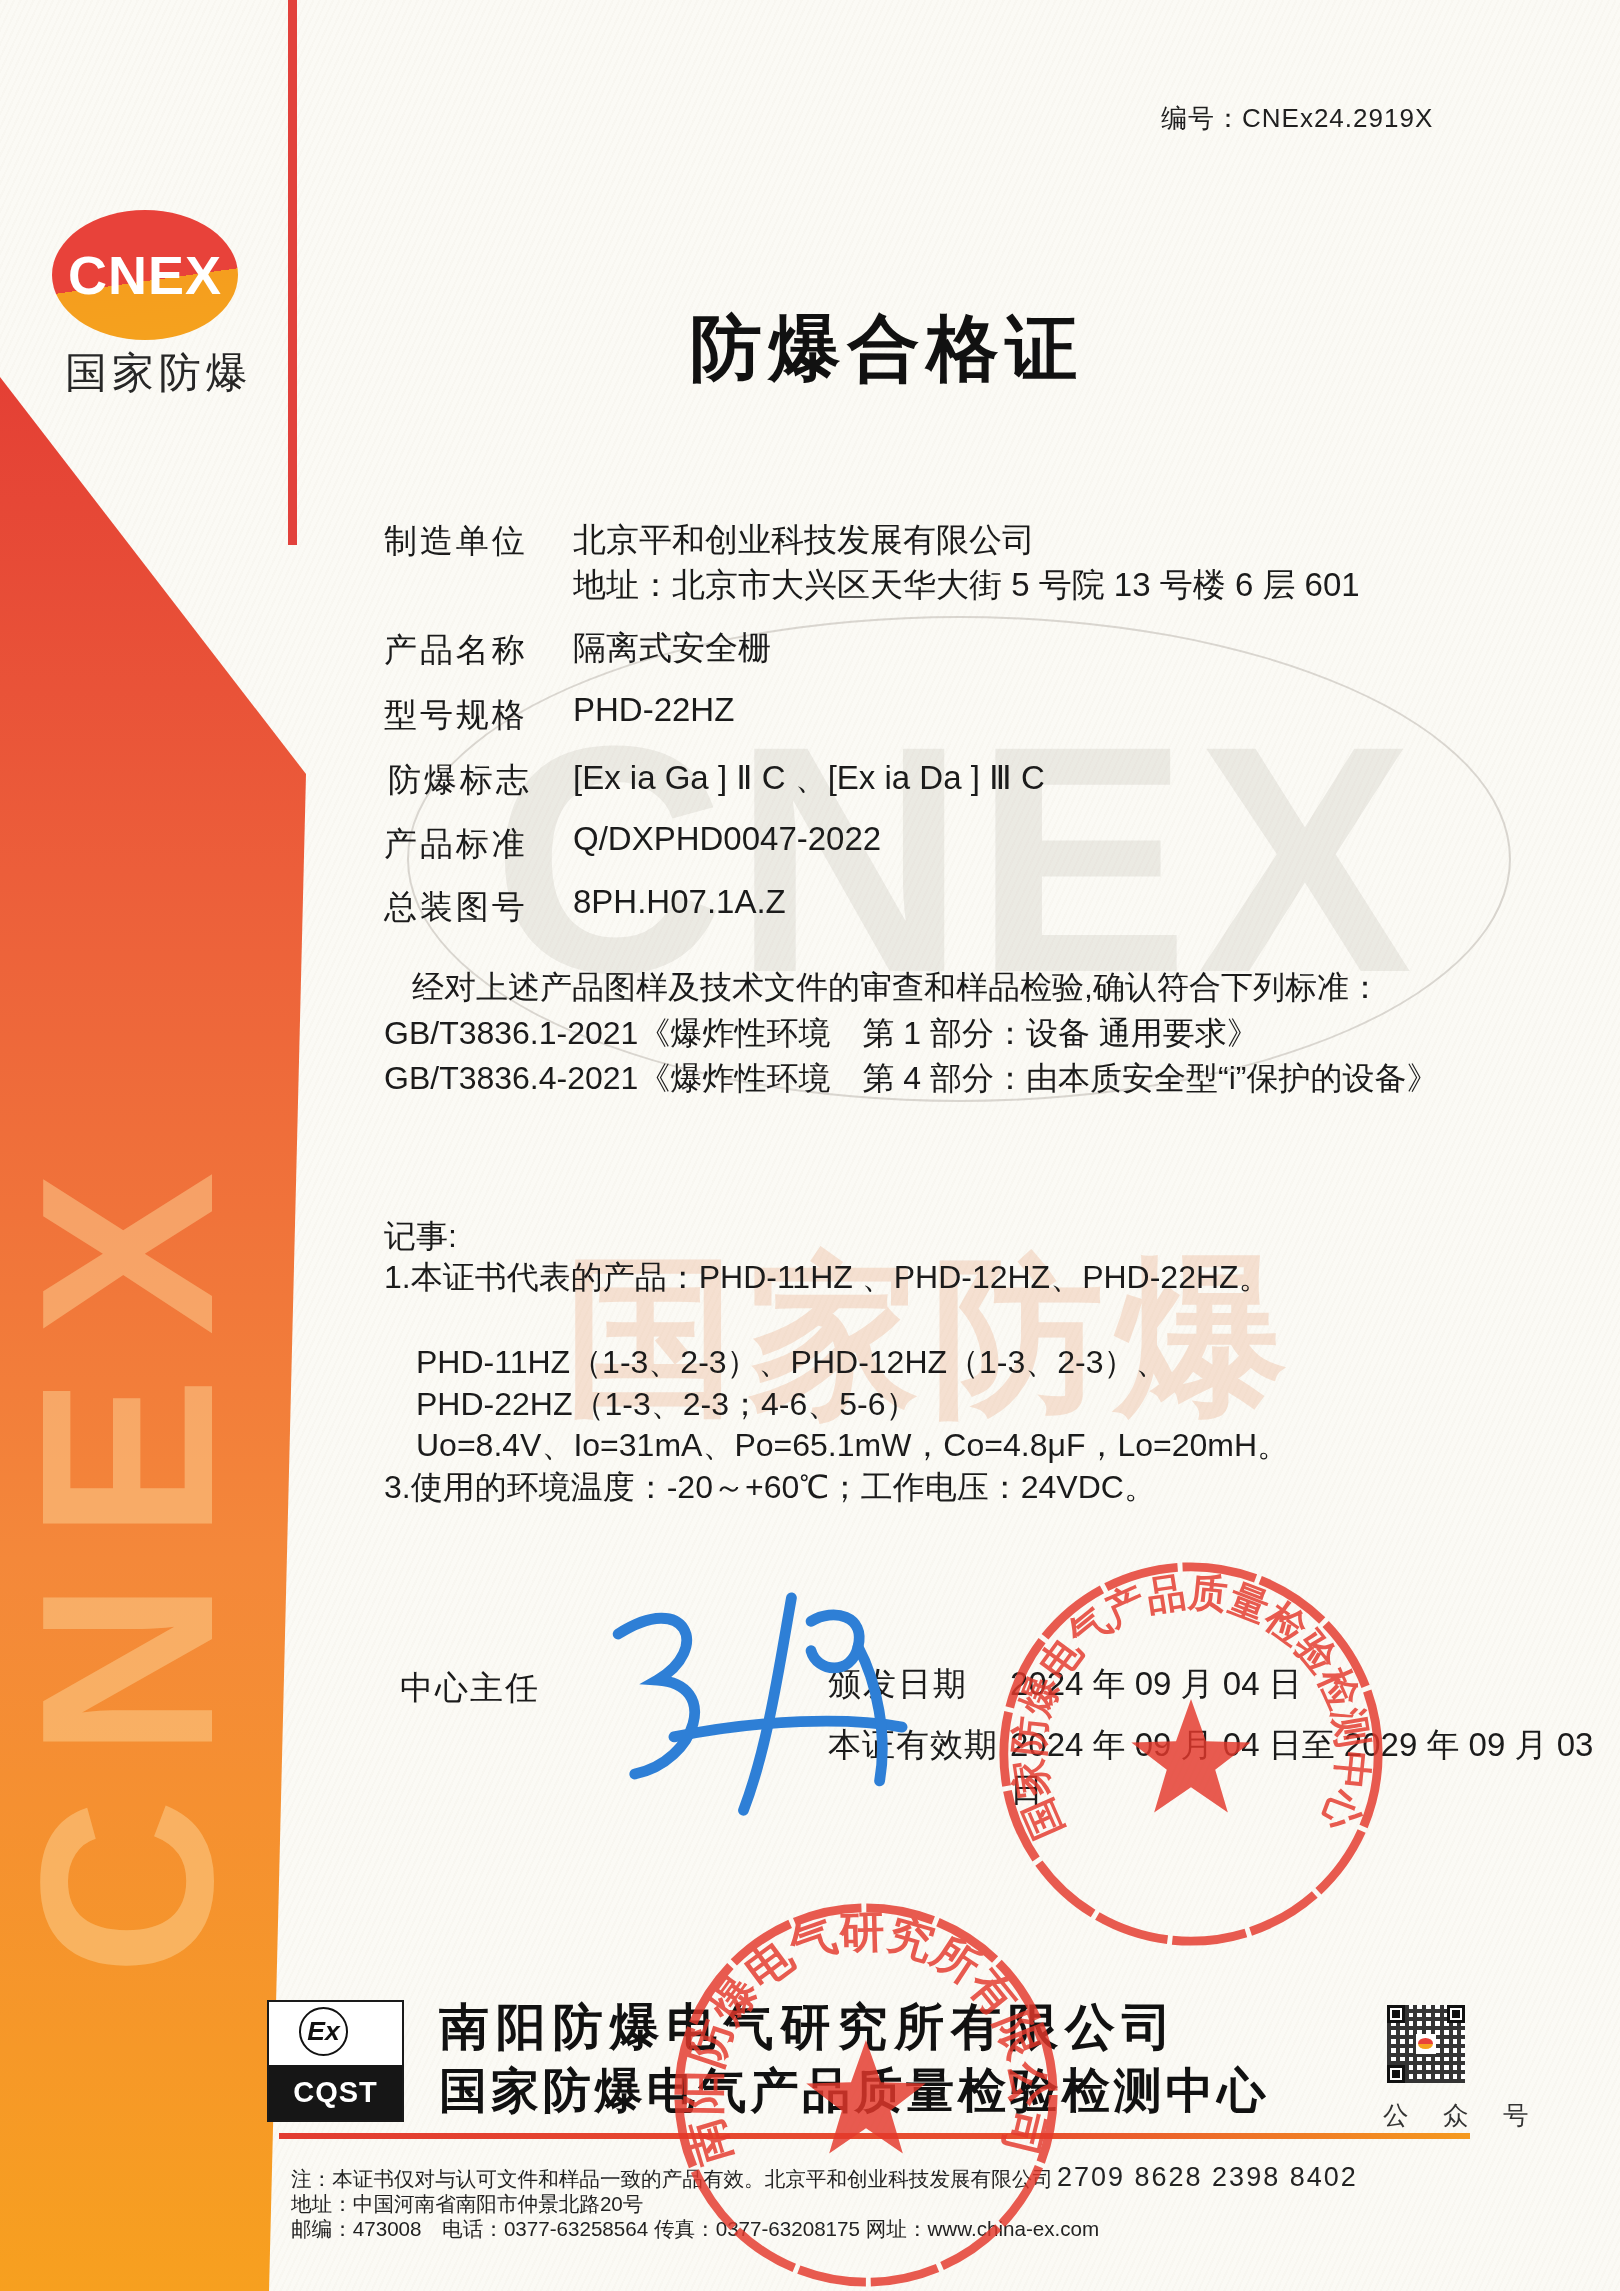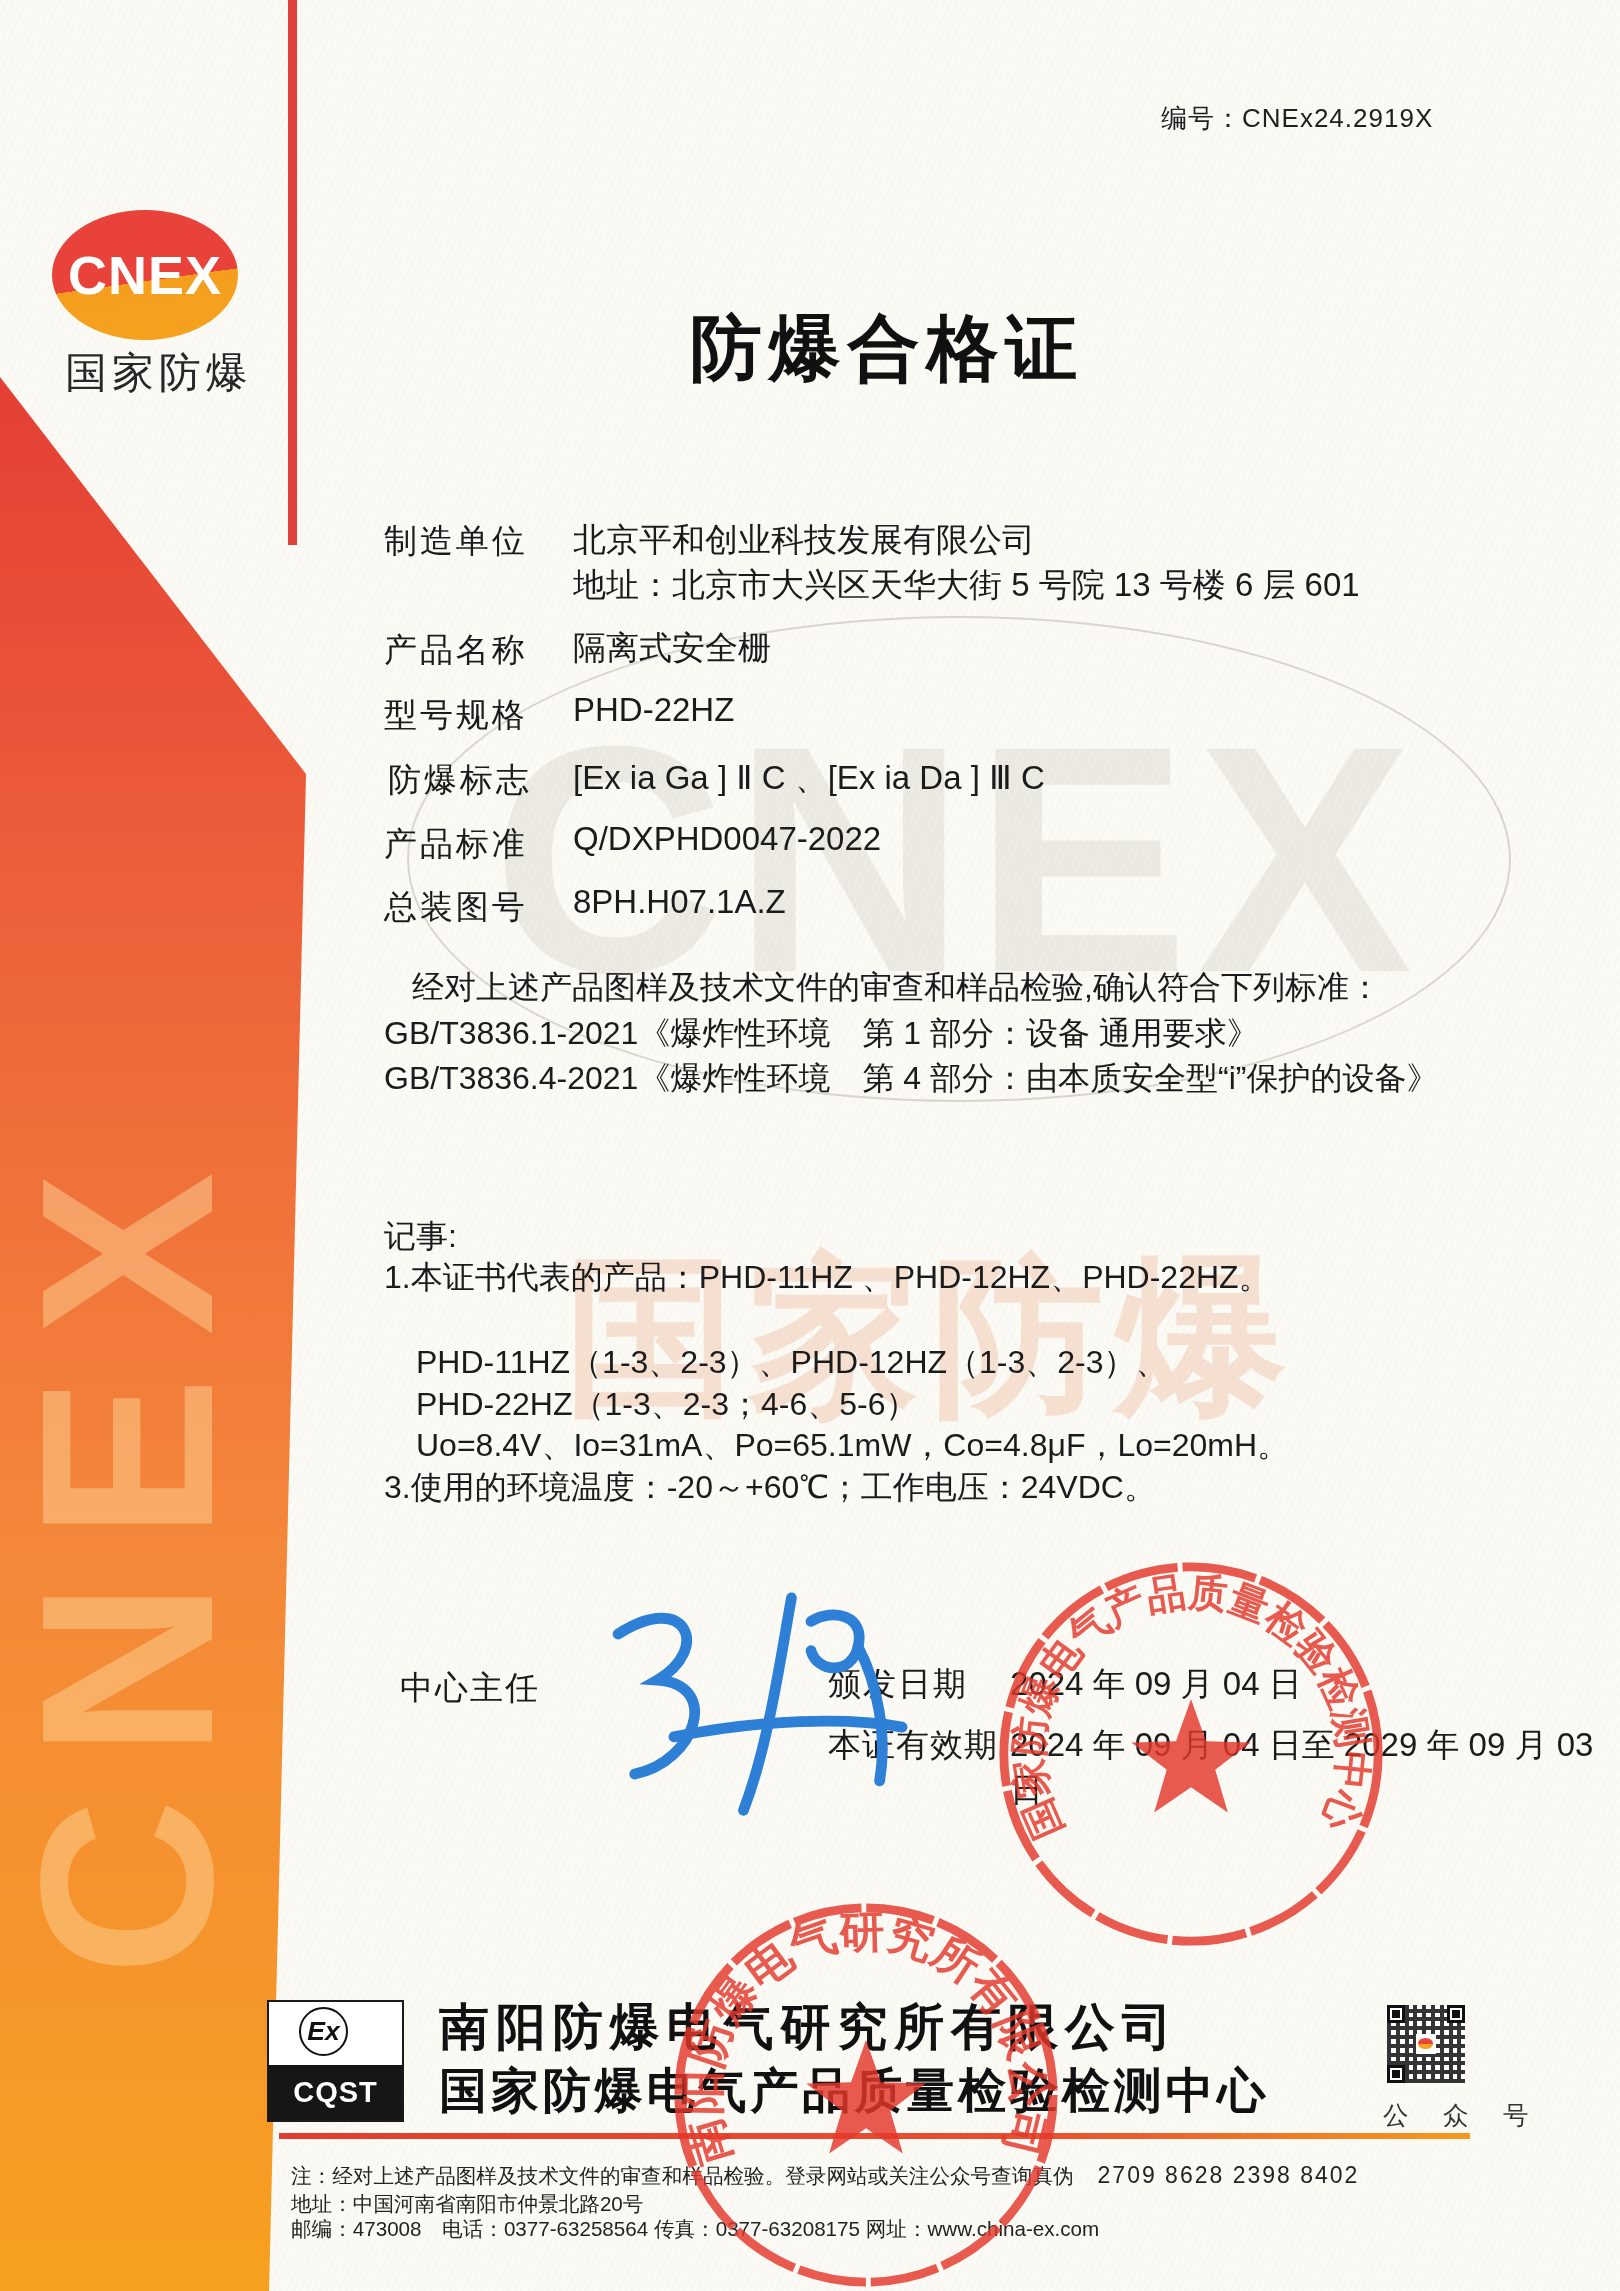--- a/index.html
+++ b/index.html
@@ -74,21 +74,21 @@
   .qr .f::after{content:"";position:absolute;left:2px;top:2px;width:7.8px;height:7.8px;background:#111;}
   .qr .f.tl{left:0;top:0}.qr .f.tr{right:0;top:0}.qr .f.bl{left:0;bottom:0}
   .qr .logo{position:absolute;left:29px;top:29px;width:19.6px;height:19.6px;background:#fff;
         display:flex;align-items:center;justify-content:center;}
   .qr .logo i{display:block;width:14.7px;height:10.8px;border-radius:50%;
         background:linear-gradient(180deg,#e8423a 55%,#f5a21e 55%);}
   .qr-cap{position:absolute;left:1383px;top:2098px;font-size:25.5px;letter-spacing:13.7px;color:#333;z-index:2;}
 
   
   .foot{position:absolute;font-size:20.6px;color:#222;z-index:2;}
-  .foot .code{font-size:23px;margin-left:24px;letter-spacing:2px;}
+  .foot .code{font-size:27px;margin-left:4px;letter-spacing:2px;}
 </style>
 </head>
 <body>
 
 <div class="page">
 
   <div class="wm-ellipse"></div>
   <div class="wm-cnex">CNEX</div>
   <div class="wm-gjfb">国家防爆</div>
 
@@ -186,19 +186,19 @@
     <div class="f tl"></div>
     <div class="f tr"></div>
     <div class="f bl"></div>
     <div class="logo">
         <i></i>
       </div>
   </div>
   <div class="qr-cap">公 众 号</div>
 
   <div class="foot" style="left:291px;top:2162px">
-    <span>注：经对上述产品图样及技术文件的审查和样品检验。登录网站或关注公众号查询真伪</span><span class="code">2709 8628 2398 8402</span>
+    <span>注：本证书仅对与认可文件和样品一致的产品有效。北京平和创业科技发展有限公司</span><span class="code">2709 8628 2398 8402</span>
   </div>
   <div class="foot" style="left:291px;top:2190px">地址：中国河南省南阳市仲景北路20号</div>
   <div class="foot" style="left:291px;top:2215px">邮编：473008　电话：0377-63258564 传真：0377-63208175 网址：www.china-ex.com</div>
 
 </div>
 
 
 </body></html>

